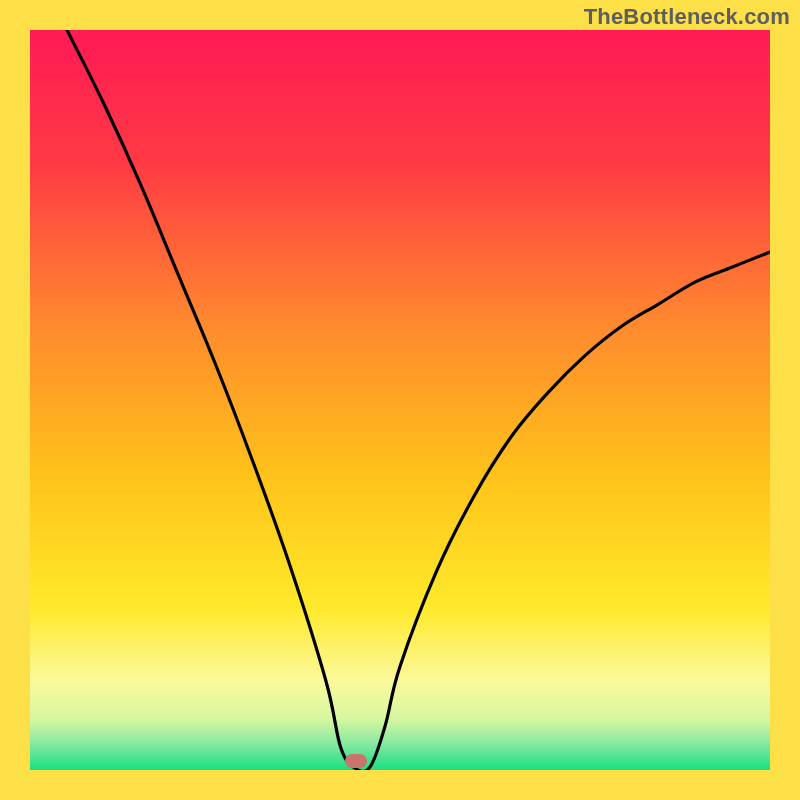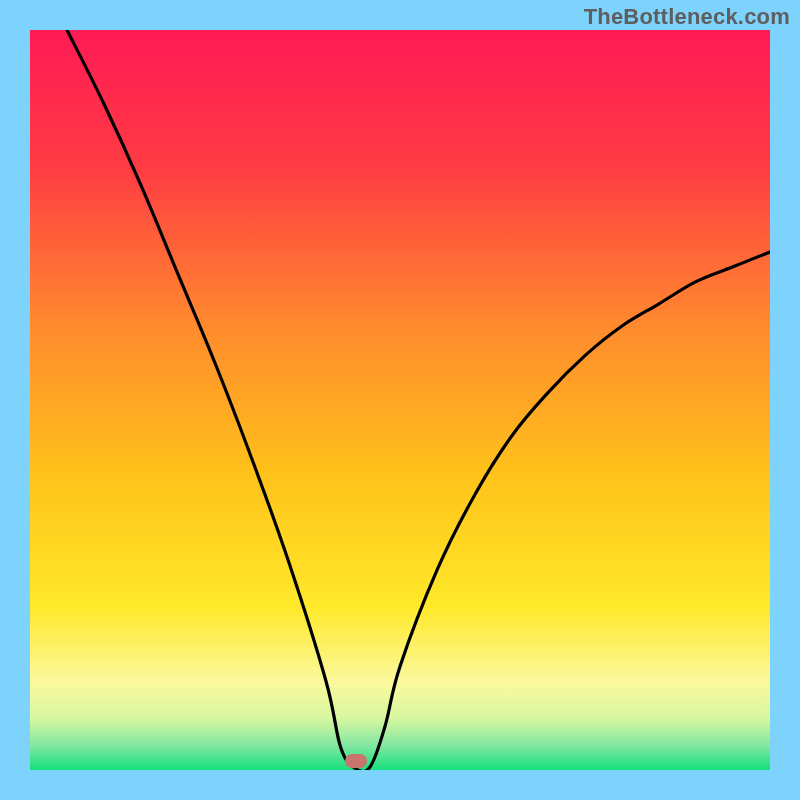--- a/index.html
+++ b/index.html
@@ -8,21 +8,21 @@
     width: 800px;
     height: 800px;
     background: #000;
     overflow: hidden;
     font-family: Arial, Helvetica, sans-serif;
   }
   .frame {
     position: relative;
     width: 800px;
     height: 800px;
-    background: #7dd3fc;
+    background: #fde047;
   }
   .plot {
     position: absolute;
     left: 30px;
     top: 30px;
     width: 740px;
     height: 740px;
     overflow: hidden;
   }
   .watermark {

